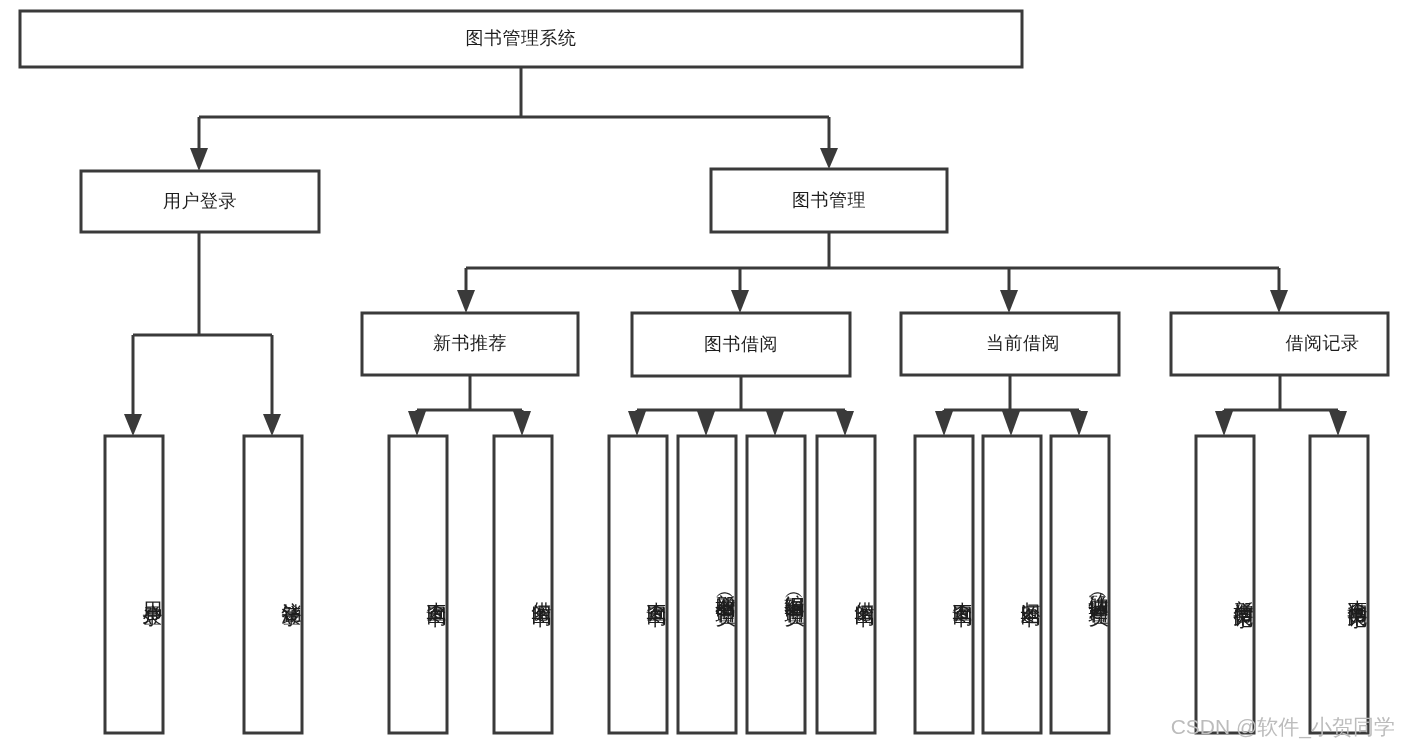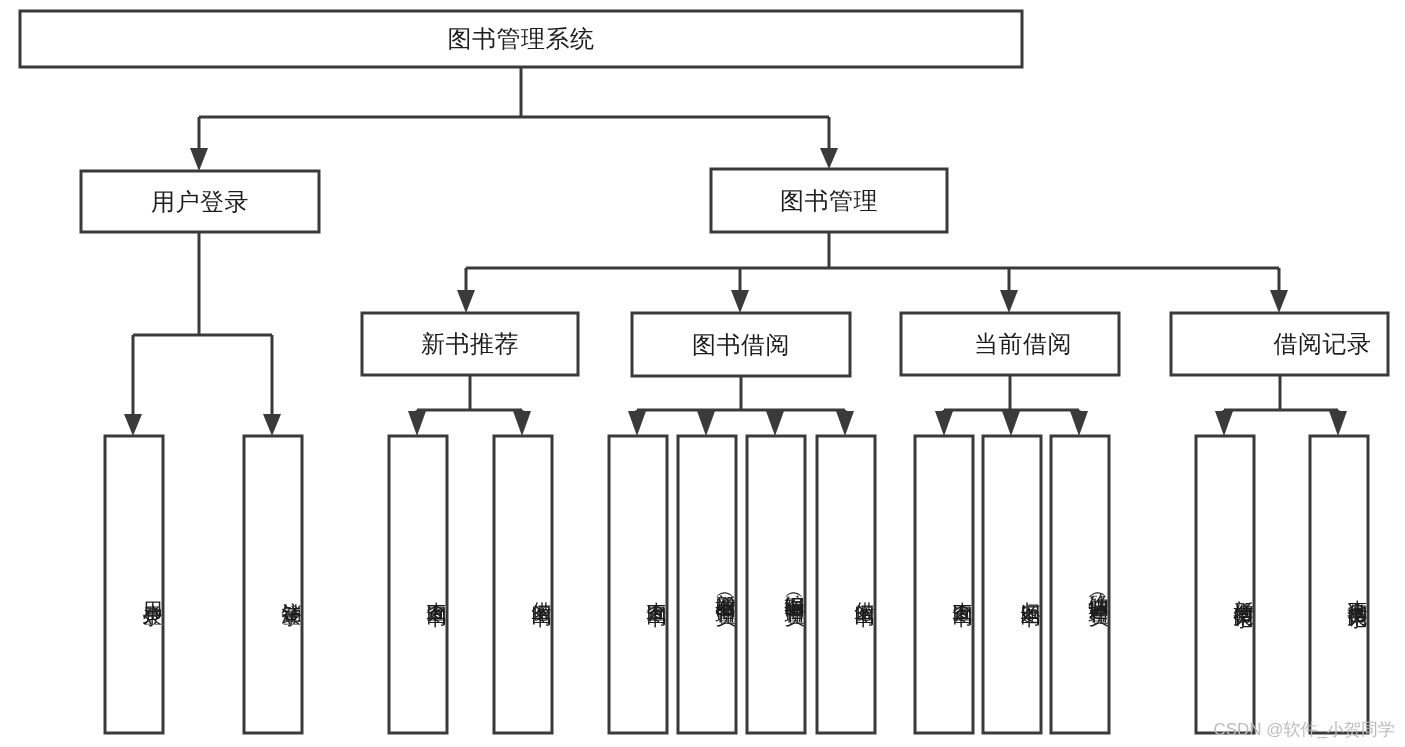--- a/index.html
+++ b/index.html
@@ -41,42 +41,42 @@
     fill: #3a3a3a;
     stroke: none;
   }
   .node-label {
     position: absolute;
     display: flex;
     align-items: center;
     justify-content: center;
     color: #1d1d1d;
     font-family: "Liberation Sans", "DejaVu Sans", sans-serif;
-    font-size: 24px;
+    font-size: 18px;
     line-height: 1.08;
     letter-spacing: 0.5px;
     white-space: nowrap;
     pointer-events: none;
   }
   .node-label.vertical {
     writing-mode: vertical-rl;
     text-orientation: upright;
     font-size: 20px;
     letter-spacing: 2px;
     align-items: flex-start;
     justify-content: center;
     padding-top: 10px;
     box-sizing: border-box;
   }
   .watermark {
     position: absolute;
     right: 10px;
     bottom: 6px;
     font-family: "Liberation Sans", "DejaVu Sans", sans-serif;
-    font-size: 17px;
+    font-size: 21px;
     color: #bcbcbc;
     white-space: nowrap;
     pointer-events: none;
   }
 </style>
 </head>
 <body>
 
 <div id="diagram-root">
 

